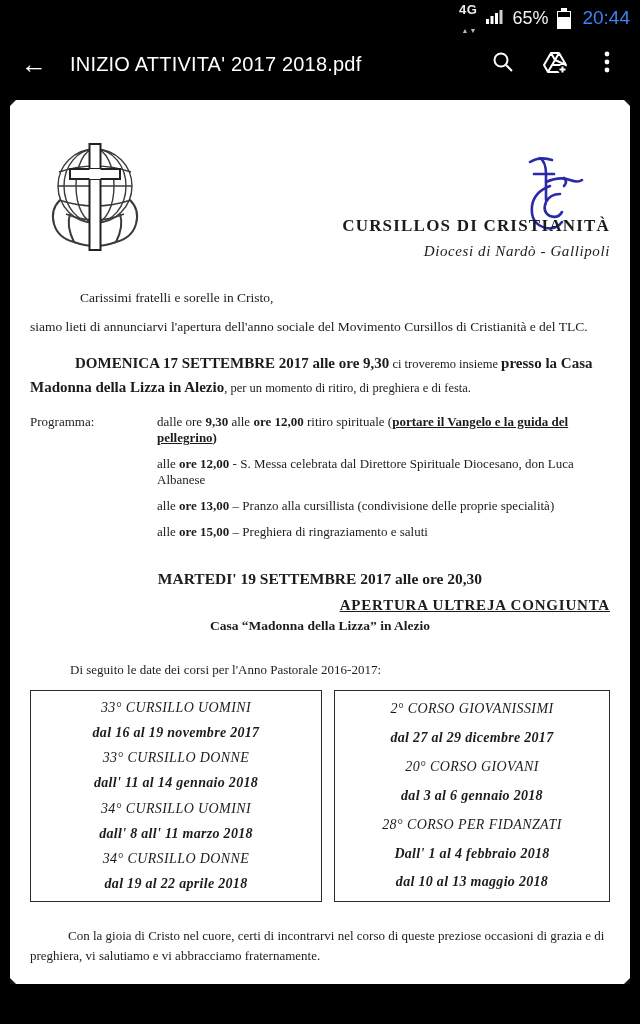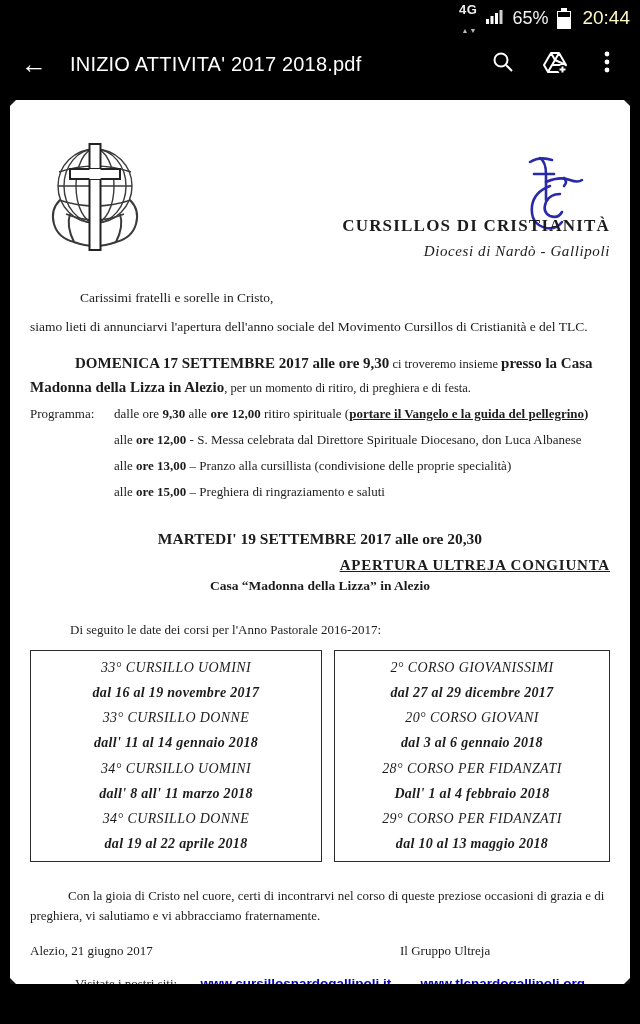--- a/index.html
+++ b/index.html
@@ -7,21 +7,21 @@
               font-family:"Liberation Sans", sans-serif; }
 
   
   .status-bar { position:absolute; top:0; left:0; right:0; height:36px;
     display:flex; align-items:center; justify-content:flex-end; gap:9px;
     padding:0 10px; color:#fff; }
   .net-wrap { display:flex; flex-direction:column; align-items:flex-end; line-height:1;gap:12px; }
   .net-label { font-size:13px; font-weight:bold; color:#eee; letter-spacing:0.5px; }
   .net-arrows { font-size:7px; color:#bbb; margin-top:-1px; letter-spacing:1px; }
   .pct { font-size:18px; color:#f2f2f2; }
-  .clock { font-size:19px; color:#fef9c3; margin-left:2px; }
+  .clock { font-size:19px; color:#3b82f6; margin-left:2px; }
   .batt { position:relative; width:14px; height:21px; }
   .batt .cap { position:absolute; top:0; left:4px; width:6px; height:3px; background:#fff; }
   .batt .body { position:absolute; top:3px; left:0; width:14px; height:18px;
     border:1.5px solid #fff; }
   .batt .fill { position:absolute; bottom:0; left:0; right:0; height:65%; background:#fff; }
 
   .app-bar { position:absolute; top:36px; left:0; right:0; height:56px; background:#000;
     display:flex; align-items:center; color:#fff; padding:0 12px; }
   .back-btn { width:44px; height:44px; display:flex; align-items:center; justify-content:center;
     font-size:26px; color:#fff; }
@@ -48,21 +48,21 @@
   .org-subtitle { font-size:15px; font-style:italic; margin-top:7px; letter-spacing:0.6px; }
 
   .salutation { margin:30px 0 0 50px; font-size:13.5px; }
   .intro { margin-top:13px; font-size:13.5px; }
 
   .domenica { margin-top:16px; font-size:12.5px; line-height:1.6; text-indent:45px; }
   .domenica .b { font-size:15px; }
   .b { font-weight:bold; }
   .u { text-decoration:underline; }
 
-  .programma { margin-top:7px; display:flex; font-size:13px; }
+  .programma { margin-top:15px; display:flex; font-size:13px;gap:43px; }
   .prog-label { width:84px; flex:none; }
   .prog-lines { flex:1; }
   .prog-line { margin-bottom:10px; font-size:13px; }
 
   .martedi { margin-top:20px; text-align:center; font-size:15.5px; font-weight:bold; }
   .apertura { margin-top:9px; text-align:right; font-size:15px; font-weight:bold;
     text-decoration:underline; letter-spacing:0.8px; }
   .casa { margin-top:4px; text-align:center; font-size:13.5px; font-weight:bold; }
 
   .dates-intro { margin:28px 0 0 40px; font-size:13px; }
@@ -223,21 +223,20 @@
       <div class="course-name">34°  CURSILLO DONNE</div>
       <div class="course-date">dal 19 al 22 aprile 2018</div>
     </div>
     <div class="course-box right">
       <div class="course-name">2° CORSO GIOVANISSIMI</div>
       <div class="course-date">dal 27  al 29  dicembre  2017</div>
       <div class="course-name">20° CORSO GIOVANI</div>
       <div class="course-date">dal 3  al 6  gennaio  2018</div>
       <div class="course-name">28° CORSO PER FIDANZATI</div>
       <div class="course-date">Dall' 1  al 4  febbraio  2018</div>
-      <div class="course-name">29° CORSO PER FIDANZATI</div>
       <div class="course-date">dal 10  al 13  maggio  2018</div>
     </div>
   </div>
 
   <p class="closing">Con la gioia di Cristo nel cuore, certi di incontrarvi nel corso di queste preziose occasioni di grazia e di preghiera, vi salutiamo e vi abbracciamo fraternamente.</p>
 
   <div class="footer-row">
     <span>Alezio, 21 giugno 2017</span>
     <span class="signature">Il Gruppo Ultreja</span>
   </div>

